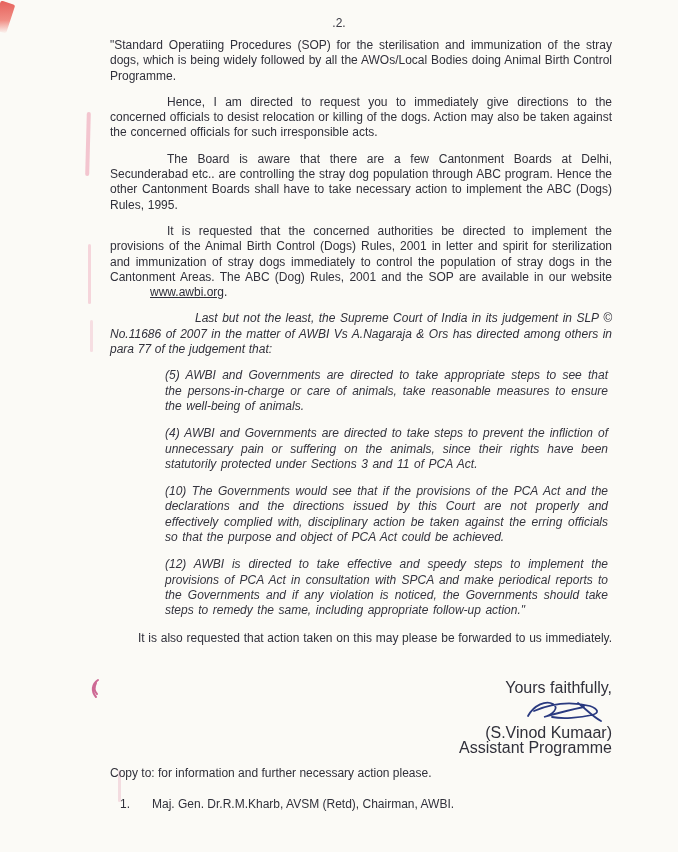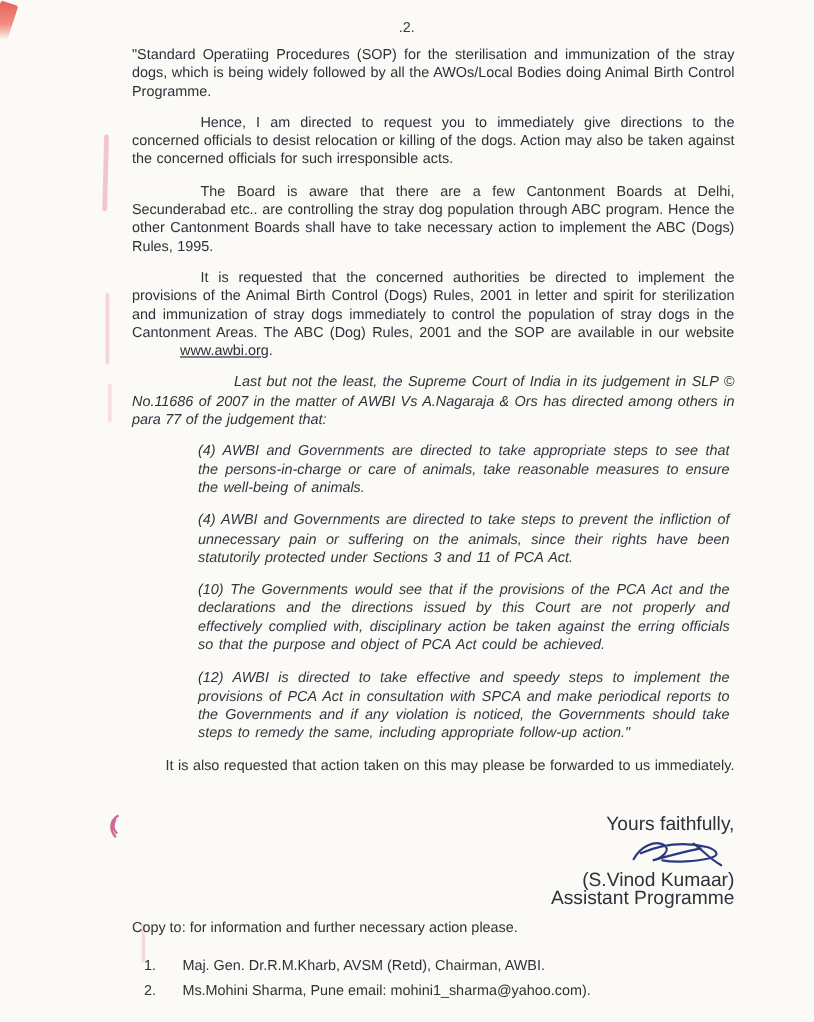--- a/index.html
+++ b/index.html
@@ -88,21 +88,21 @@
 
   <div class="page-number">.2.</div>
 
   <div class="content">
     <p class="para">"Standard Operatiing Procedures (SOP) for the sterilisation and immunization of the stray dogs, which is being widely followed by all the AWOs/Local Bodies doing Animal Birth Control Programme.</p>
     <p class="para indent">Hence, I am directed to request you to immediately give directions to the concerned officials to desist relocation or killing of the dogs. Action may also be taken against the concerned officials for such irresponsible acts.</p>
     <p class="para indent">The Board is aware that there are a few Cantonment Boards at Delhi, Secunderabad etc.. are controlling the stray dog population through ABC program. Hence the other Cantonment Boards shall have to take necessary action to implement the ABC (Dogs) Rules, 1995.</p>
     <p class="para indent"><span>It is requested that the concerned authorities be directed to implement the provisions of the Animal Birth Control (Dogs) Rules, 2001 in letter and spirit for sterilization and immunization of stray dogs immediately to control the population of stray dogs in the Cantonment Areas. The ABC (Dog) Rules, 2001 and the SOP are available in our website </span><a class="site-link">www.awbi.org</a><span>.</span></p>
     <p class="para indent-lg">Last but not the least, the Supreme Court of India in its judgement in SLP © No.11686 of 2007 in the matter of AWBI Vs A.Nagaraja &amp; Ors has directed among others in para 77 of the judgement that:</p>
 
-    <p class="quote">(4) AWBI and Governments are directed to take appropriate steps to see that the persons-in-charge or care of animals, take reasonable measures to ensure the well-being of animals.</p>
+    <p class="quote">(5) AWBI and Governments are directed to take appropriate steps to see that the persons-in-charge or care of animals, take reasonable measures to ensure the well-being of animals.</p>
     <p class="quote">(4) AWBI and Governments are directed to take steps to prevent the infliction of unnecessary pain or suffering on the animals, since their rights have been statutorily protected under Sections 3 and 11 of PCA Act.</p>
     <p class="quote">(10) The Governments would see that if the provisions of the PCA Act and the declarations and the directions issued by this Court are not properly and effectively complied with, disciplinary action be taken against the erring officials so that the purpose and object of PCA Act could be achieved.</p>
     <p class="quote">(12) AWBI is directed to take effective and speedy steps to implement the provisions of PCA Act in consultation with SPCA and make periodical reports to the Governments and if any violation is noticed, the Governments should take steps to remedy the same, including appropriate follow-up action."</p>
 
     <p class="para closing">It is also requested that action taken on this may please be forwarded to us immediately.</p>
   </div>
 
   <div class="sig-block" style="position:absolute; right:0; top:674px;">
     <div class="sal">Yours faithfully,</div>
     <span class="sig-scribble">
@@ -112,18 +112,15 @@
     </span>
     <div>(S.Vinod Kumaar)</div>
     <div>Assistant Programme</div>
   </div>
 
   <div class="copy-section">
     <div class="copy-heading">Copy to: for information and further necessary action please.</div>
     <div class="copy-item">
       <span class="num">1.</span><span>Maj. Gen. Dr.R.M.Kharb, AVSM (Retd), Chairman, AWBI.</span>
     </div>
-    <div class="copy-item">
-      <span class="num">2.</span><span>Ms.Mohini Sharma, Pune email: mohini1_sharma@yahoo.com).</span>
-    </div>
   </div>
 
 </div>
 
 </body></html>

